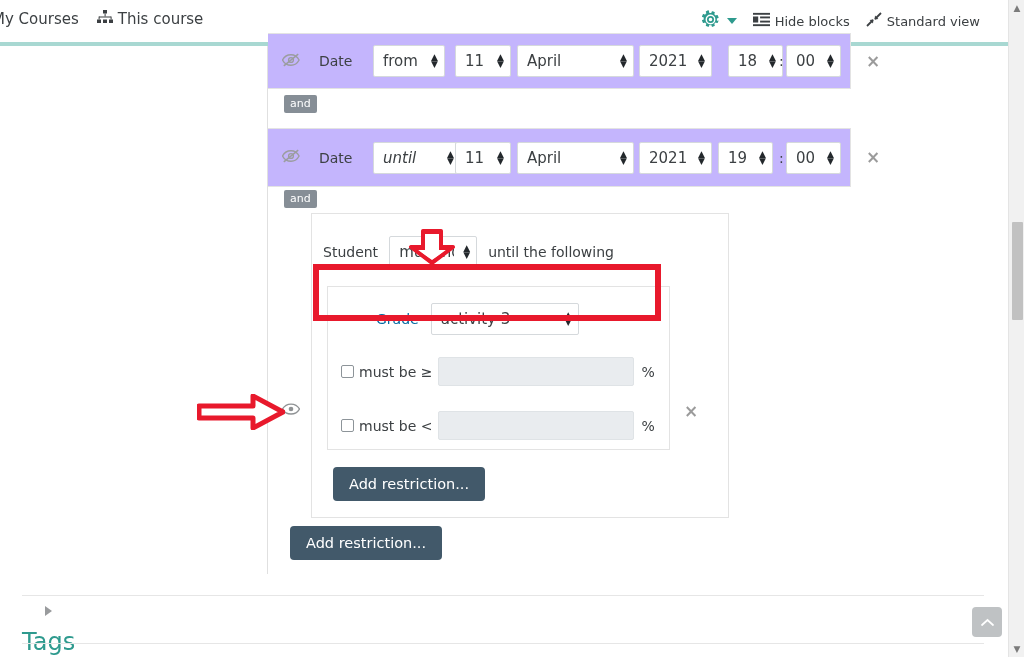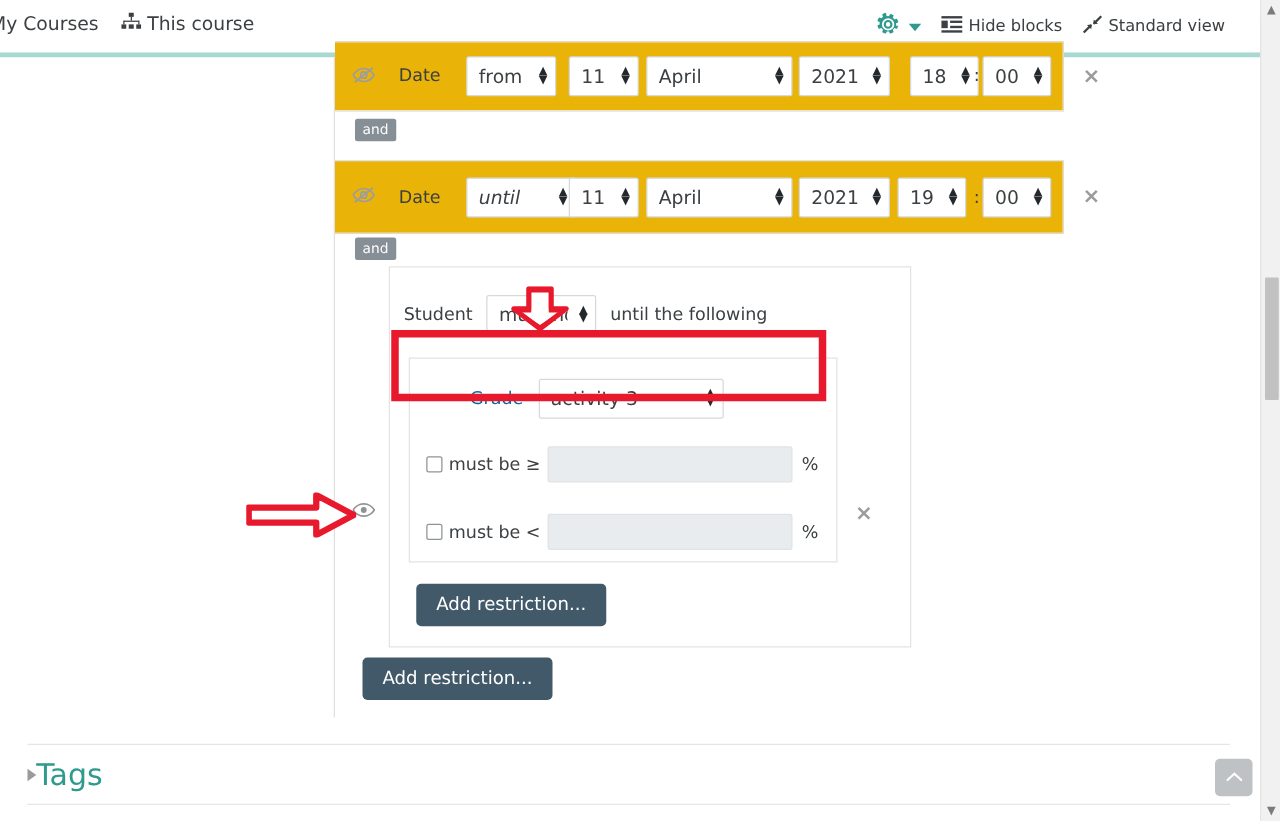--- a/index.html
+++ b/index.html
@@ -76,21 +76,21 @@
   #panel-divider {
     position: absolute; left: 267px; top: 0px;
     width: 1px; height: 528px;
     background: #e0e0e0;
   }
 
   .restriction-row {
     position: absolute;
     left: 268px;
     width: 583px;
-    background: #eab308;
+    background: #c4b5fd;
     border: 1px solid #e3e3e3;
     border-left: none;
   }
 
   
   #row-date-1 { top: -13px; height: 56px; }
   #row-date-2 { top: 82px; height: 59px; }
 
   .row-inner {
     position: absolute; left: 0; top: 0; right: 0; bottom: 0;
@@ -245,22 +245,23 @@
   #rule-1 {
     position: absolute; left: 22px; top: 549px;
     width: 962px; height: 1px; background: #e6e6e6;
   }
   #rule-2 {
     position: absolute; left: 22px; top: 597px;
     width: 962px; height: 1px; background: #e6e6e6;
   }
   #tags-header {
     position: absolute; left: 22px; top: 560px;
-    display: flex; align-items: center; 
-    cursor: pointer;
+    display: flex; align-items: center; gap: 12px;
+    cursor: pointer;
+    flex-direction: column;
   }
   #tags-tri {
     width: 0; height: 0;
     border-top: 5px solid transparent;
     border-bottom: 5px solid transparent;
     border-left: 7px solid #999b9d;
   }
   #tags-title {
     font-size: 24px; color: #2e9a8e; font-weight: normal;
   }

